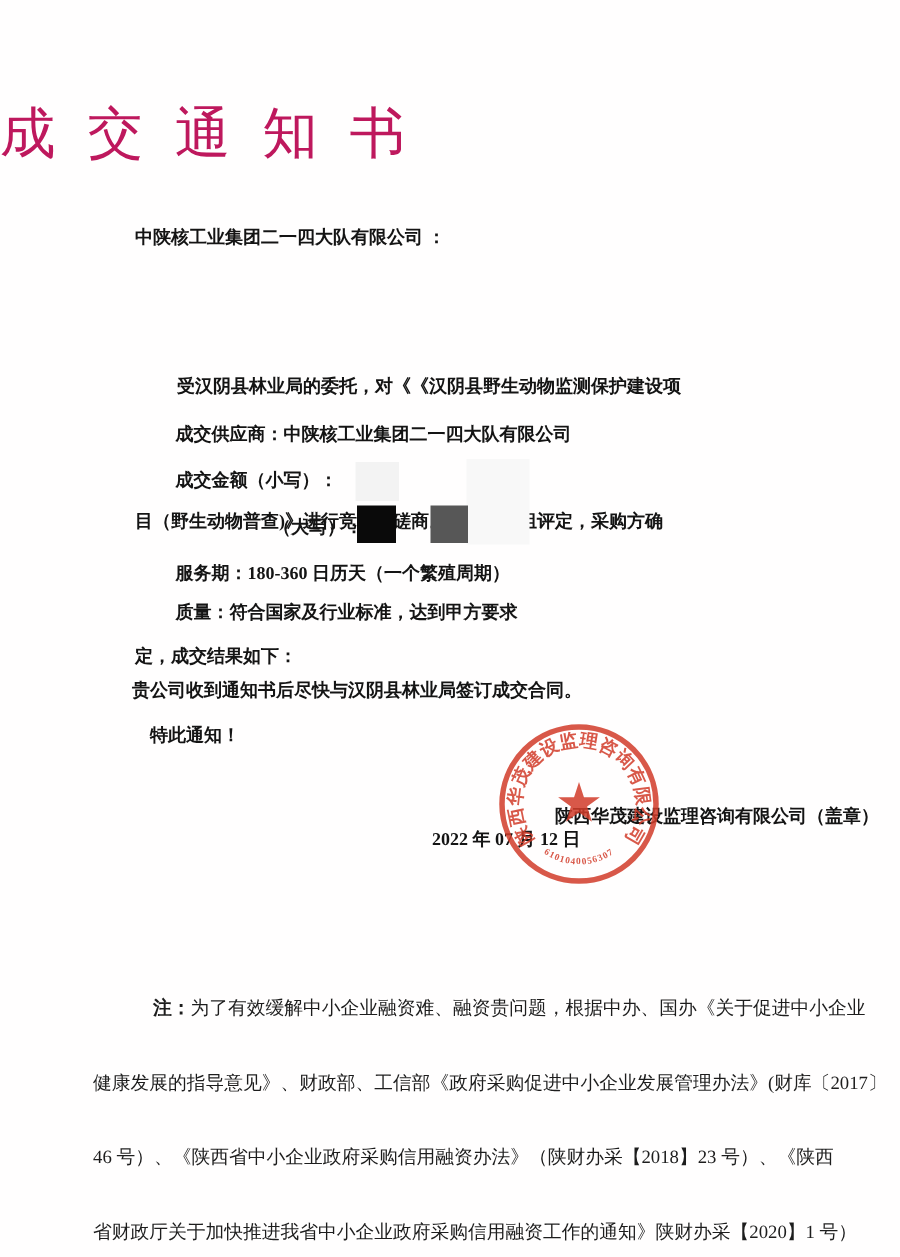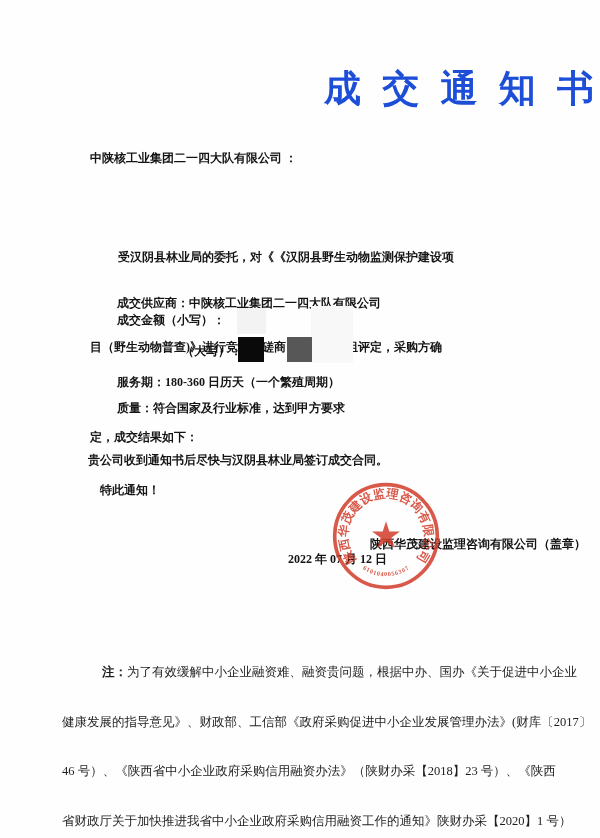--- a/index.html
+++ b/index.html
@@ -2,29 +2,29 @@
 <html><head>
 <meta charset="utf-8">
 <style>
   html,body{margin:0;padding:0;background:#fff;}
   .page{
     position:relative;width:600px;height:838px;background:#fffefe;overflow:hidden;
     font-family:"Liberation Serif","DejaVu Serif",serif;color:#141414;
   }
   .abs{position:absolute;white-space:pre;}
   .title{
-    top:64px;left:0;width:600px;text-align:right;
-    font-size:37px;font-weight:bold;letter-spacing:6px;color:#1d4ed8;
+    top:64px;left:0;width:600px;text-align:left;
+    font-size:37px;font-weight:normal;letter-spacing:6px;color:#be185d;
   }
   .body-line{font-size:12px;font-weight:bold;}
   .salutation{top:150px;left:90px;}
   .para{top:182px;left:90px;line-height:30px;}
   .para .pline{white-space:pre;}
   .para .pline.indent{text-indent:28px;}
-  .supplier{top:295px;left:117px;}
+  .supplier{top:281px;left:117px;}
   .amount-small{top:312px;left:117px;}
   .amount-capital{top:343px;left:182px;}
   .service{top:374px;left:117px;}
   .quality{top:400px;left:117px;}
   .contract{top:452px;left:88px;}
   .notice{top:482px;left:100px;}
   .sig-company{top:536px;left:0;width:562px;text-align:right;margin-left:24px;}
   .sig-date{top:551px;left:288px;}
   
   .redact{position:absolute;}

